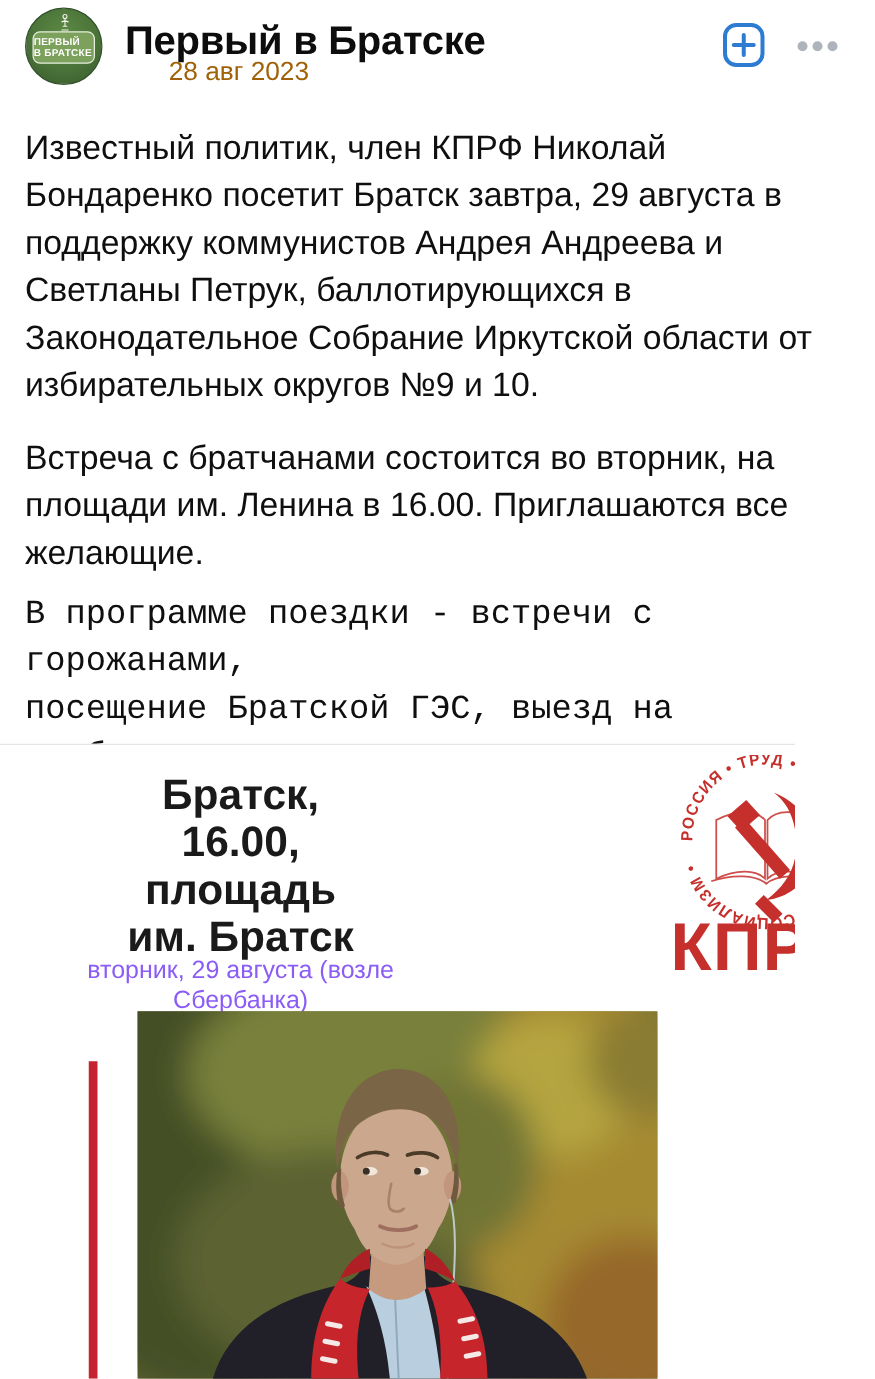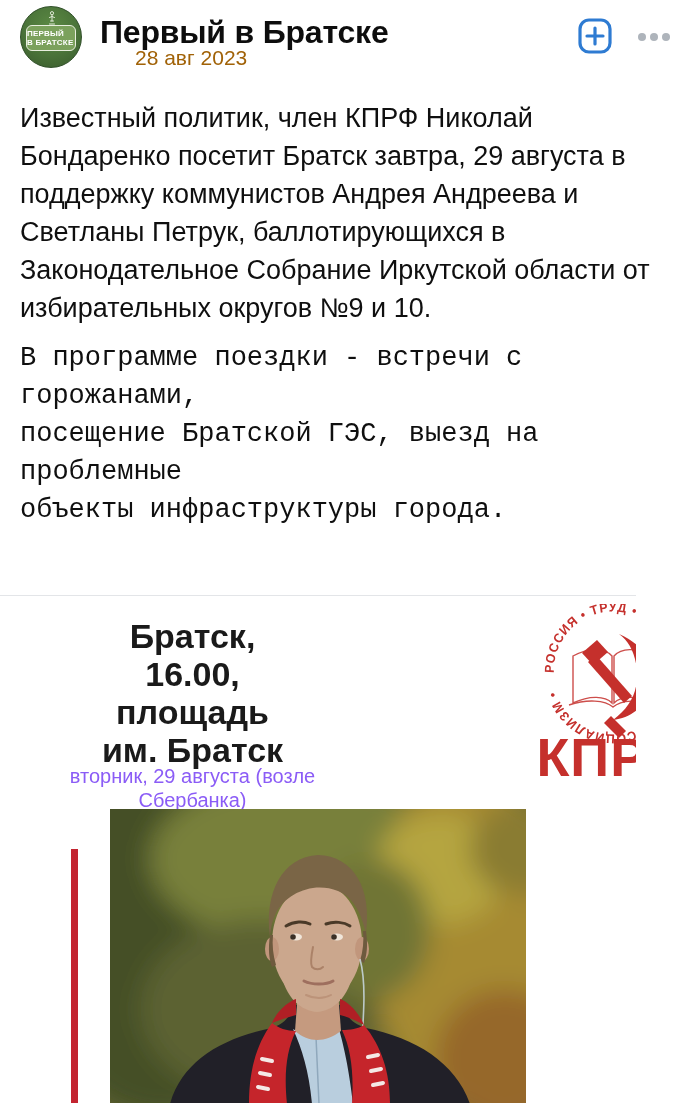--- a/index.html
+++ b/index.html
@@ -75,20 +75,23 @@
     <span class="dot"></span>
   </button>
 
   <div class="post-text">
     <p>Известный политик, член КПРФ Николай
 Бондаренко посетит Братск завтра, 29 августа в
 поддержку коммунистов Андрея Андреева и
 Светланы Петрук, баллотирующихся в
 Законодательное Собрание Иркутской области от
 избирательных округов №9 и 10.</p>
+    <p>Встреча с братчанами состоится во вторник, на
+площади им. Ленина в 16.00. Приглашаются все
+желающие.</p>
     <p>В программе поездки - встречи с горожанами,
 посещение Братской ГЭС, выезд на проблемные
 объекты инфраструктуры города.</p>
   </div>
 
   <div class="attachment">
 
     <div class="poster-title">
       <div>Братск,</div>
       <div>16.00,</div>

